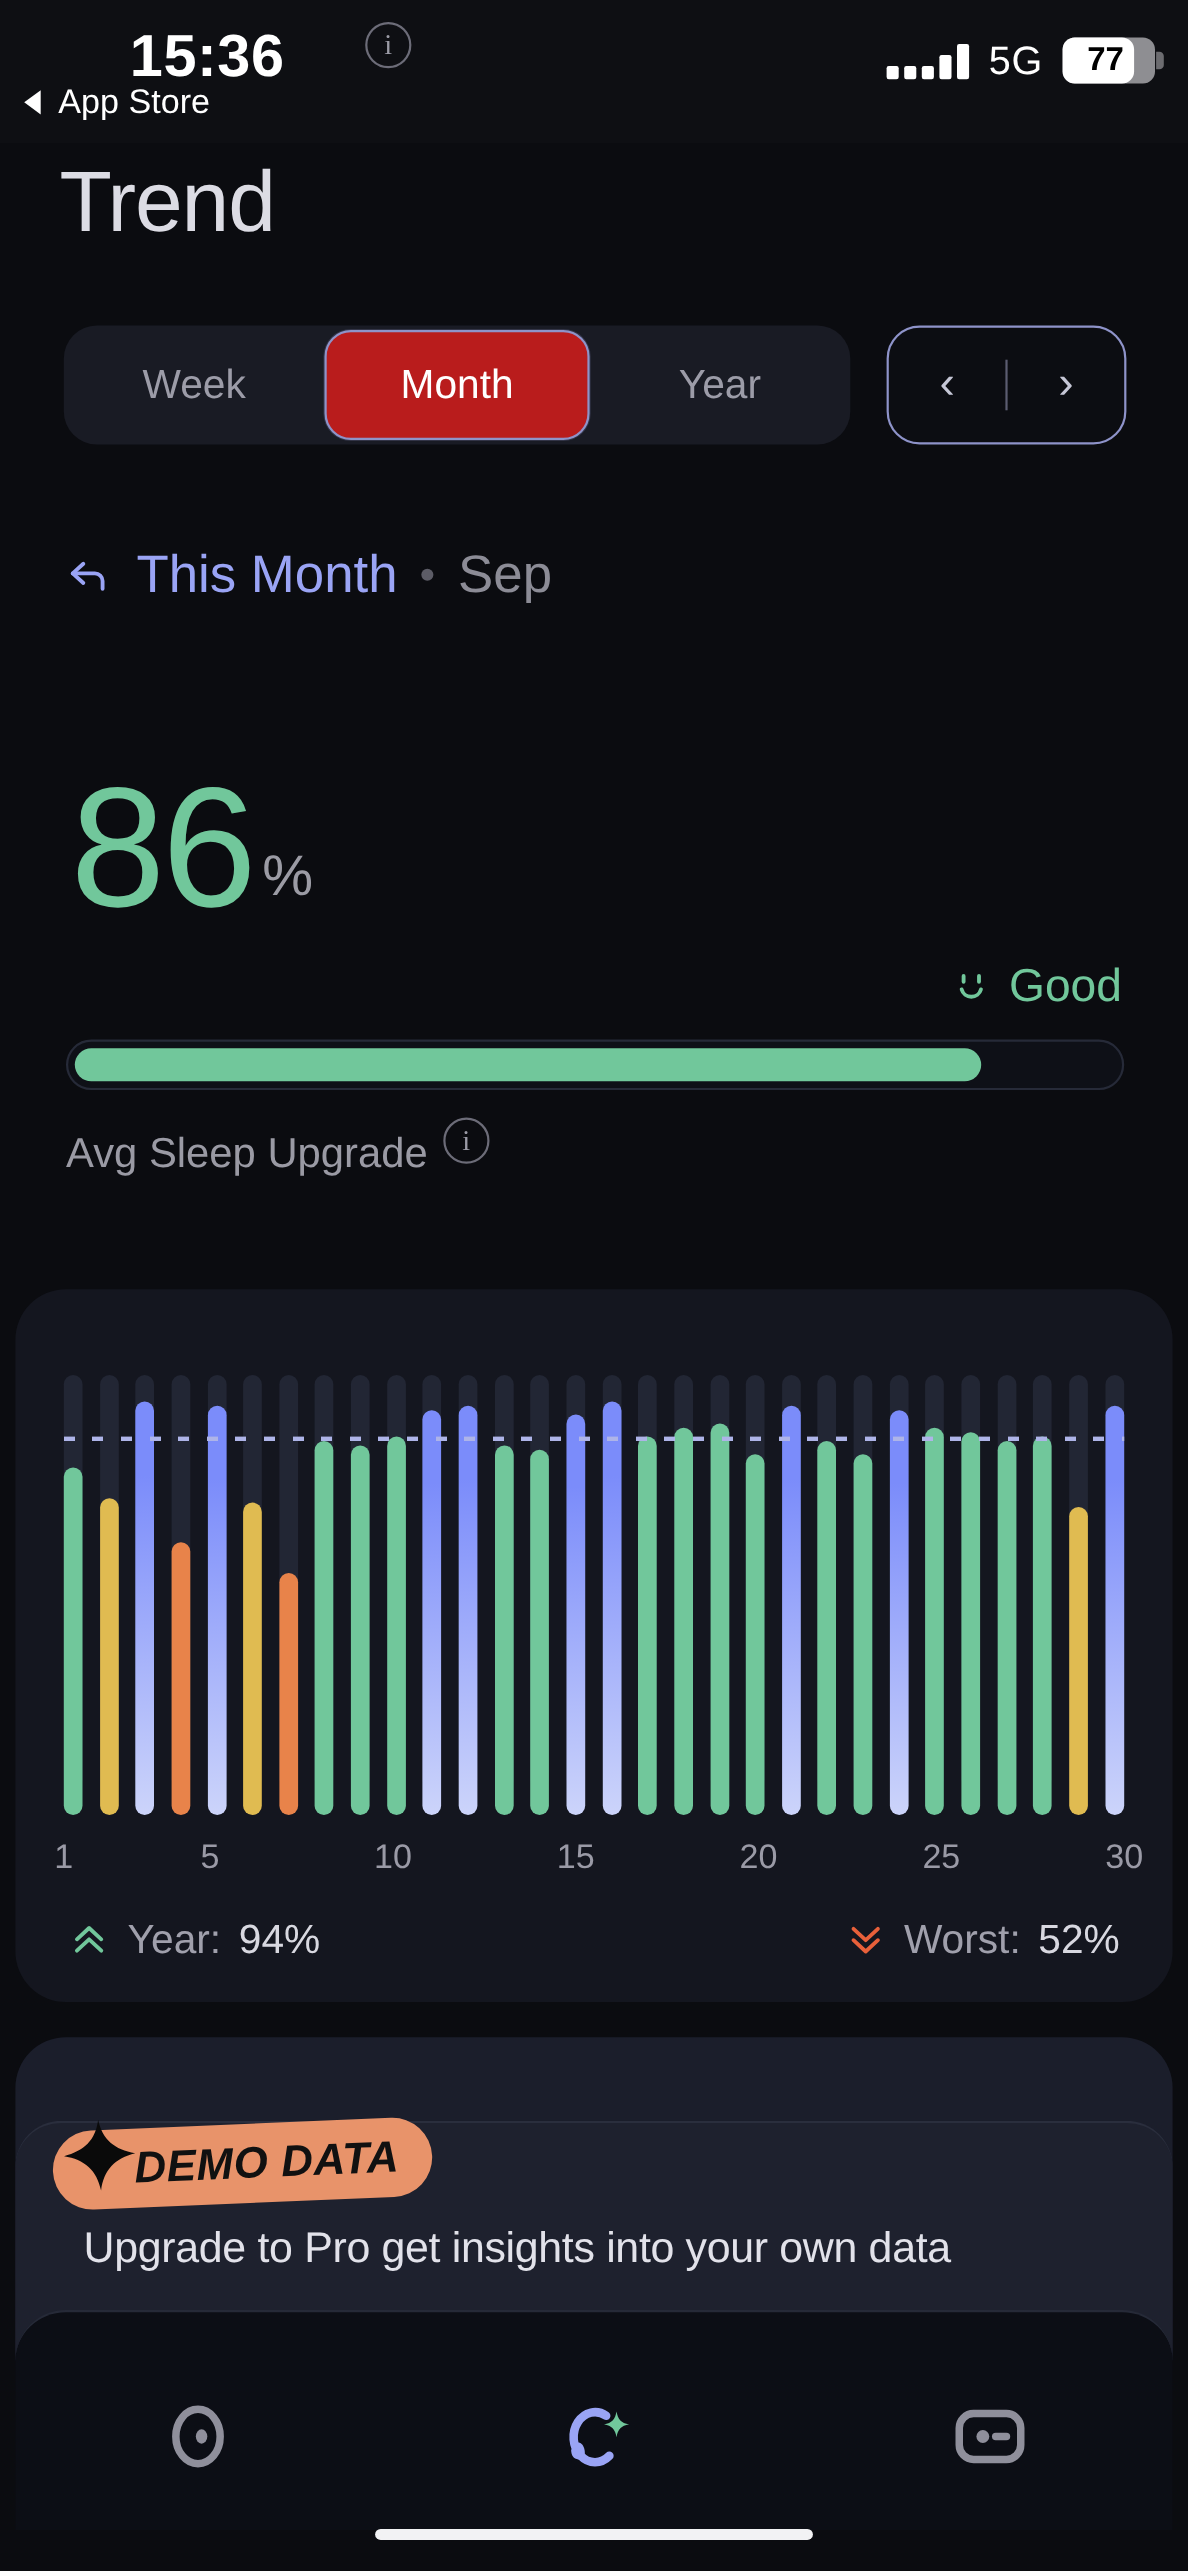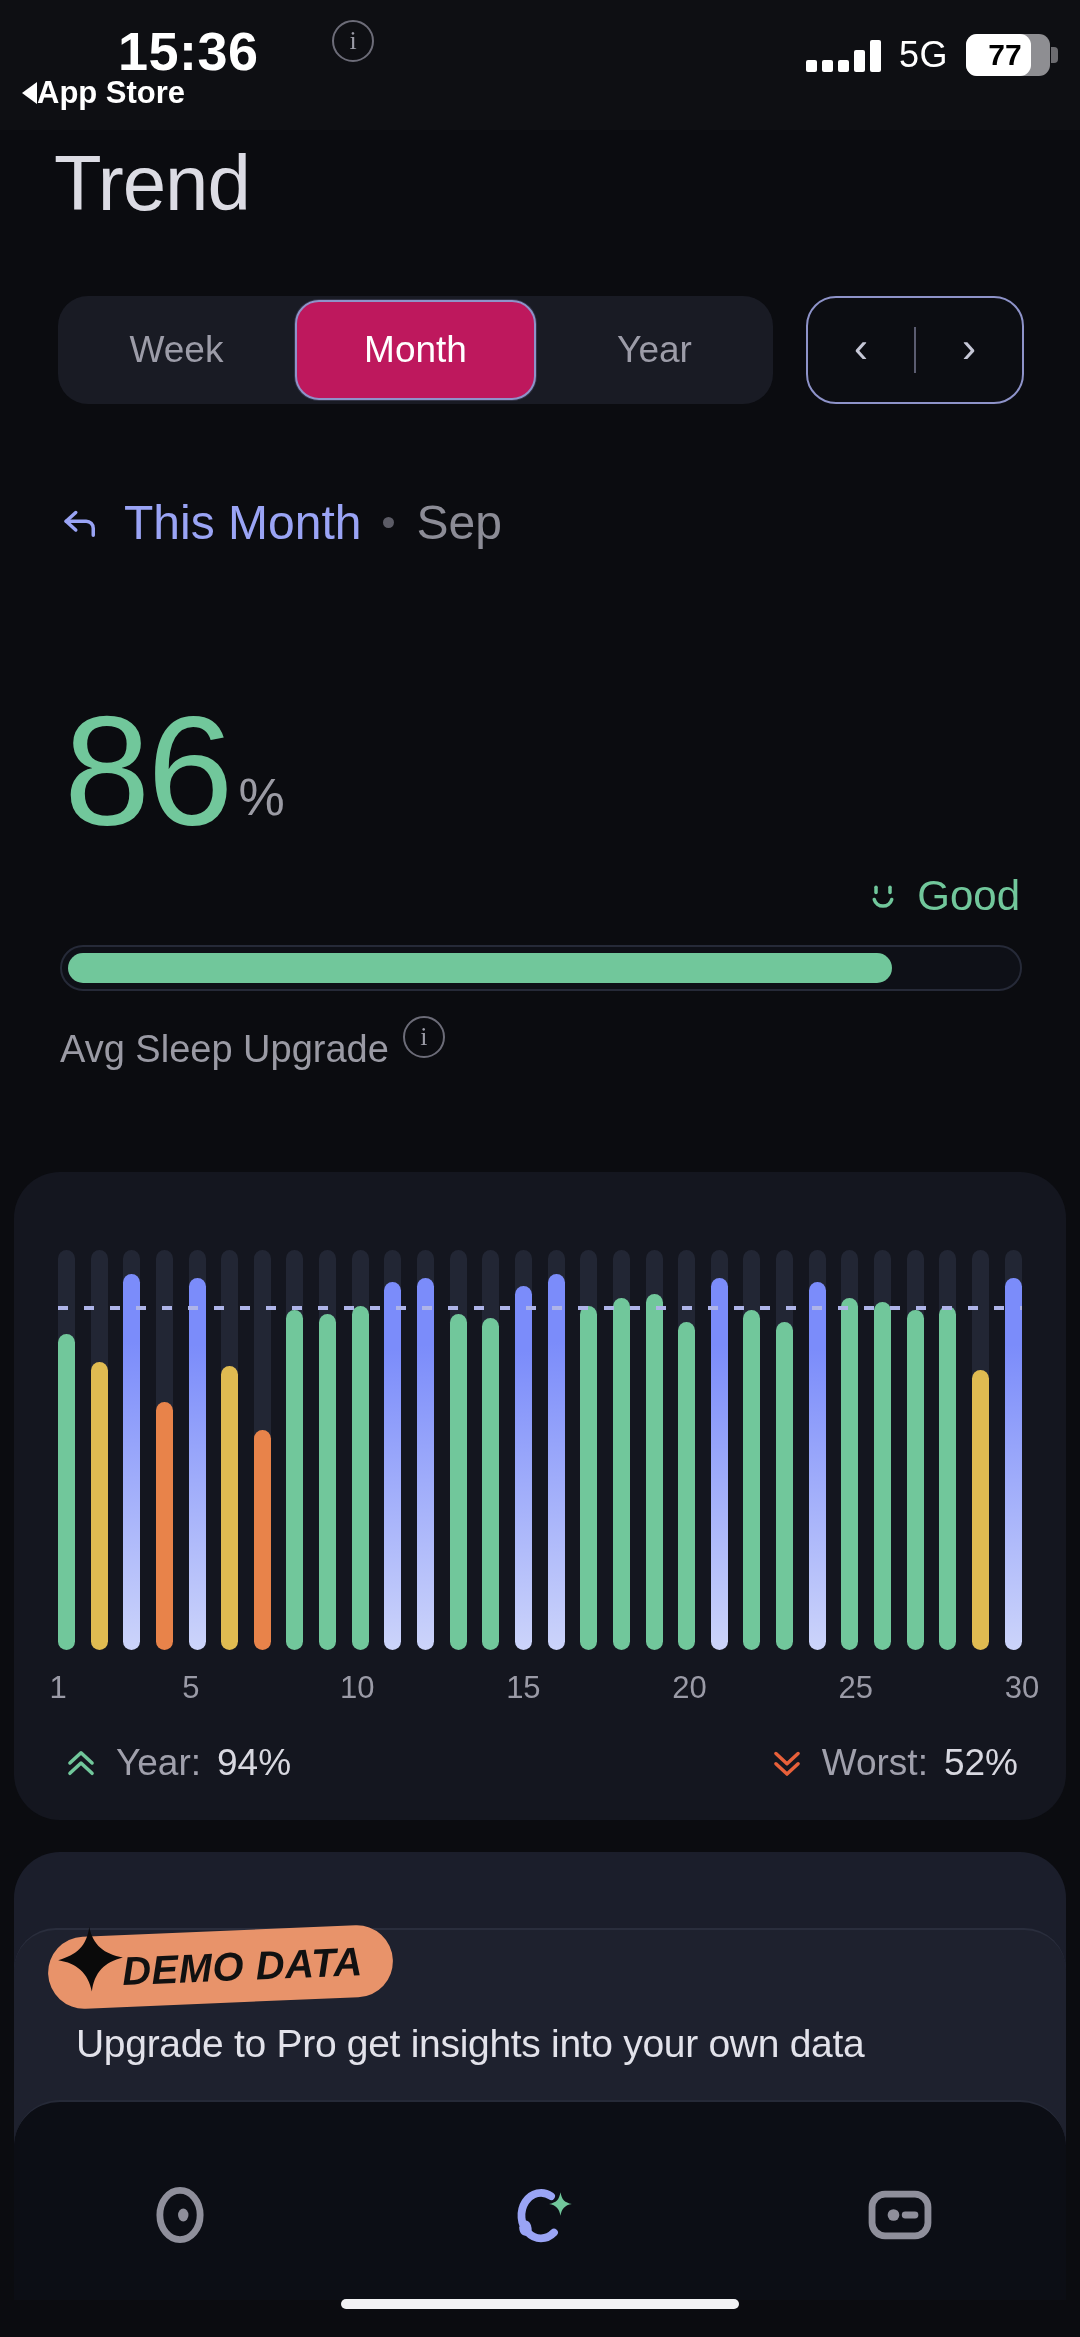--- a/index.html
+++ b/index.html
@@ -17,22 +17,22 @@
   .statusbar{
     position:absolute; top:0; left:0; right:0; height:130px;
     background:#0e0f13;
   }
   .sb-time{
     position:absolute; left:118px; top:20px;
     font-size:54px; font-weight:600; letter-spacing:.5px; color:#fff;
   }
   .sb-back{
     position:absolute; left:22px; top:75px;
-    display:flex; align-items:center; gap:0;
-    font-size:31px; color:#fff; font-weight:700;
+    display:flex; align-items:center; gap:16px;
+    font-size:31px; color:#fff; font-weight:400;
   }
   .sb-back .tri{
     width:0;height:0;border-top:11px solid transparent;border-bottom:11px solid transparent;
     border-right:15px solid #fff; display:inline-block;
   }
   .sb-right{
     position:absolute; right:30px; top:34px;
     display:flex; align-items:center; gap:18px;
   }
   .sig{ display:flex; align-items:flex-end; gap:5px; height:34px; }
@@ -75,21 +75,21 @@
     width:715px; height:108px;
     background:#191b24; border-radius:30px;
     display:flex; align-items:center;
   }
   .seg .item{
     flex:1; height:100%;
     display:flex;align-items:center;justify-content:center;
     font-size:37px; color:#9c9ca8; border-radius:24px;
   }
   .seg .item.active{
-    color:#fff; background:#be185d;
+    color:#fff; background:#b91c1c;
     border:2px solid #8e93c9; box-shadow:0 0 0 1px rgba(150,155,210,.2);
     margin:4px 0; height:calc(100% - 8px);
   }
   .nav{
     position:absolute; right:56px; top:8px;
     width:218px; height:108px; border-radius:30px;
     border:2px solid #8e93c9; background:#0c0d12;
     display:flex; align-items:center;
   }
   .nav .arrow{

